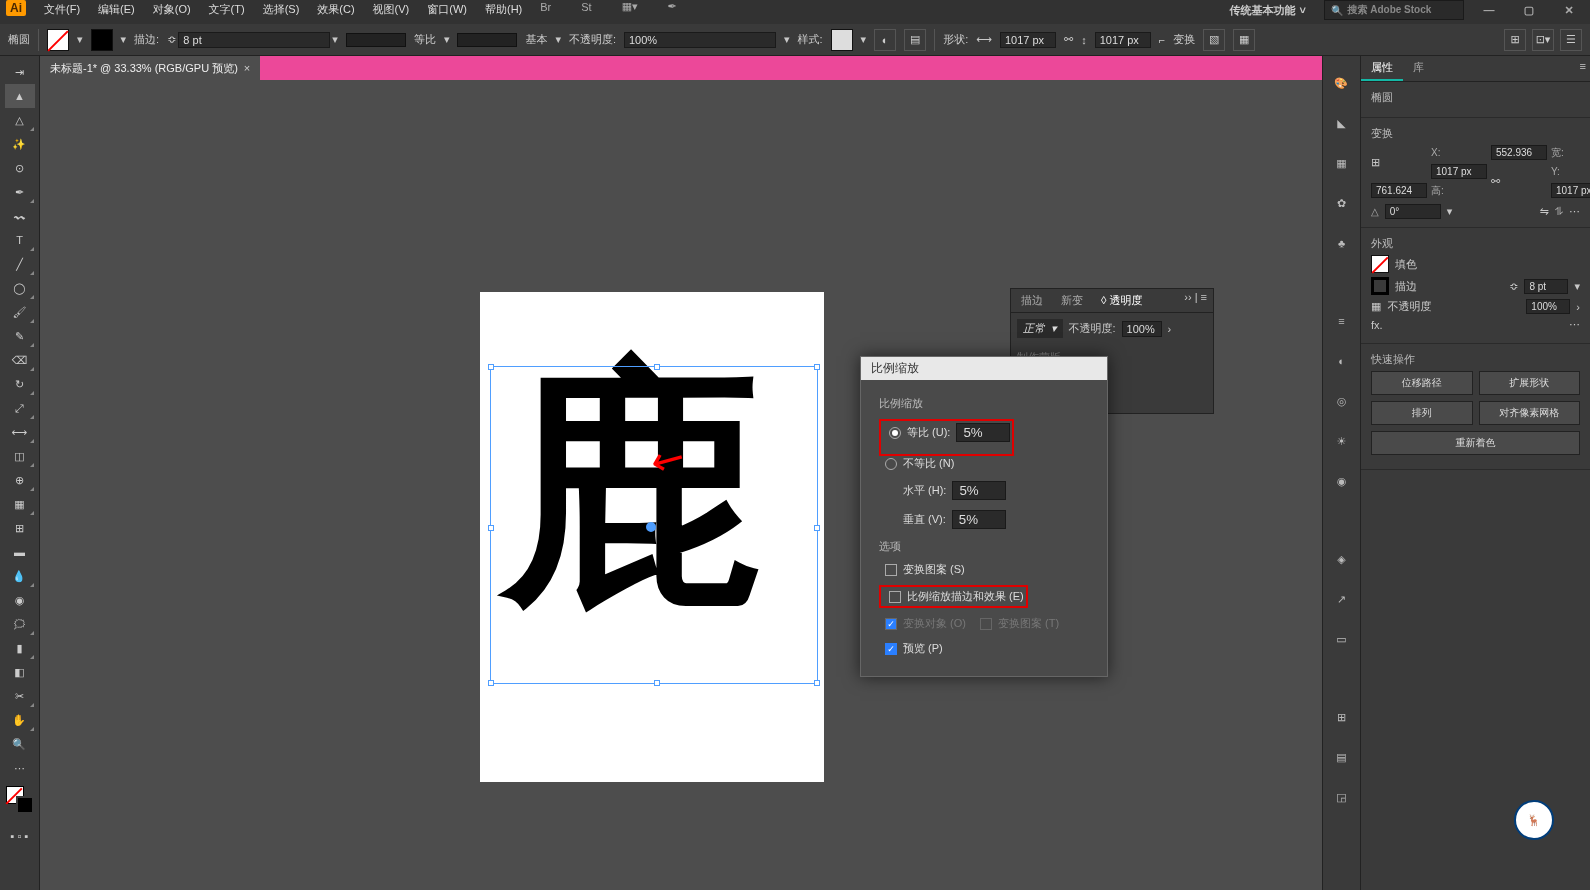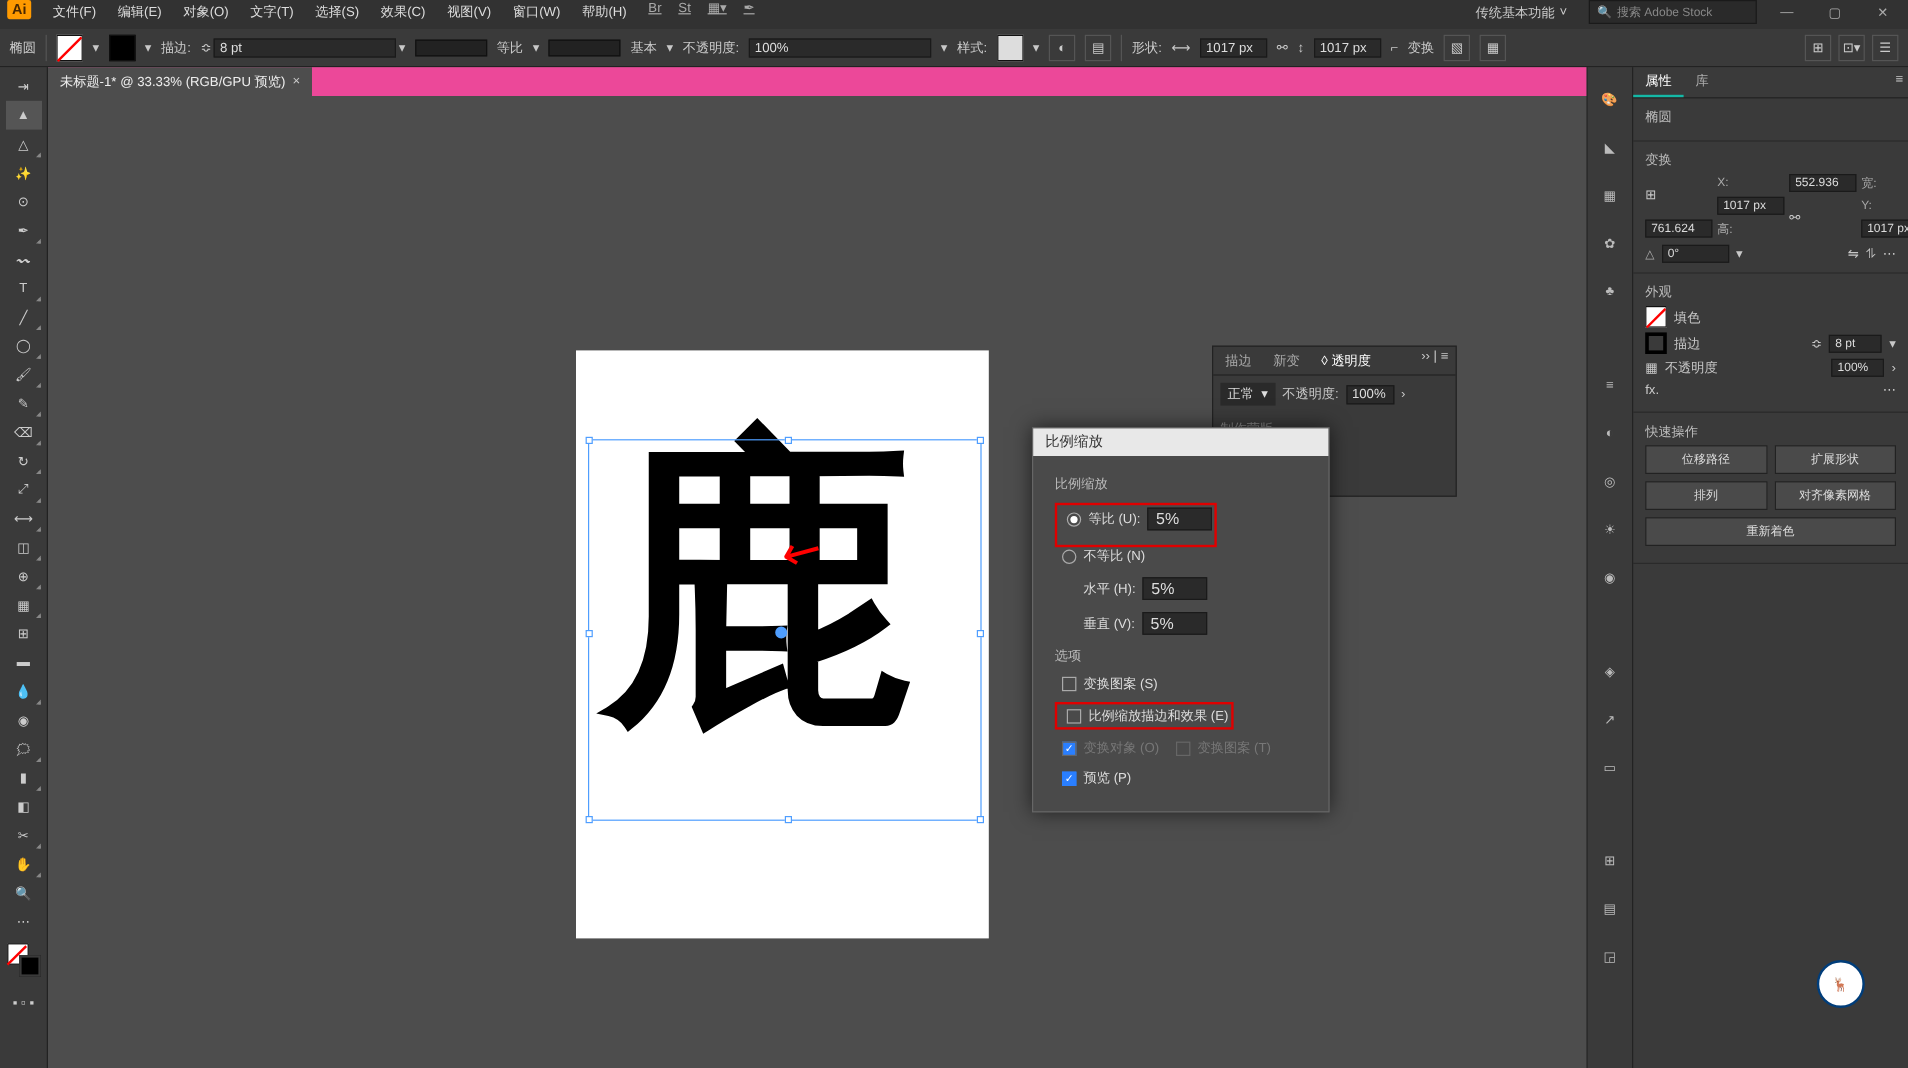--- a/index.html
+++ b/index.html
@@ -1,24 +1,24 @@
 <!DOCTYPE html>
 <html><head>
 <meta charset="utf-8">
 <style>
 * { margin: 0; padding: 0; box-sizing: border-box; font-family: "Microsoft YaHei", sans-serif; }
 body { background: #323232; color: #c8c8c8; font-size: 11px; overflow: hidden; width: 1590px; height: 890px; }
 .menubar { background: #323232; height: 24px; display: flex; align-items: flex-start; padding: 0 6px; gap: 2px; }
 .ai-logo { background: #ff9a00; color: #4a2800; font-weight: bold; padding: 1px 4px; font-size: 12px; border-radius: 2px; margin-right: 8px; }
 .menu-item { padding: 2px 8px; cursor: pointer; color: #ddd; }
-.menubar-right { margin-left: auto; display: flex; align-items: center; gap: 10px; }
+.menubar-right { margin-left: auto; display: flex; align-items: center; gap: 10px; font-weight: bold; }
 .win-btn { width: 30px; height: 20px; display: flex; align-items: center; justify-content: center; color: #aaa; cursor: pointer; }
 .searchbox { background: #2a2a2a; border: 1px solid #1a1a1a; padding: 2px 6px; width: 140px; color: #888; font-size: 10px; display: flex; align-items: center; gap: 4px; }
 .workspace-dd { padding: 2px 8px; color: #ccc; display: flex; align-items: center; gap: 4px; }
-.icon-strip { display: flex; align-items: center; gap: 14px; padding: 0 8px; color: #aaa; text-decoration: underline; }
+.icon-strip { display: flex; align-items: center; gap: 30px; padding: 0 8px; color: #aaa; }
 
 .control-bar { background: #3a3a3a; height: 32px; display: flex; align-items: center; padding: 0 8px; gap: 8px; border-bottom: 1px solid #222; }
 .cb-label { color: #ccc; font-size: 11px; }
 .cb-swatch { width: 22px; height: 22px; border: 1px solid #111; background: #fff; position: relative; }
 .cb-swatch.nofill::after { content: ""; position: absolute; width: 140%; height: 2px; background: #f00; top: 50%; left: -20%; transform: rotate(-45deg); }
 .cb-swatch.black { background: #000; }
 .cb-field { background: #2a2a2a; border: 1px solid #1a1a1a; padding: 1px 4px; color: #ddd; font-size: 11px; min-width: 40px; }
 .cb-sep { width: 1px; height: 22px; background: #555; }
 .cb-dd { display: flex; align-items: center; gap: 2px; }
 .cb-button { width: 22px; height: 22px; border: 1px solid #555; display: flex; align-items: center; justify-content: center; color: #ccc; }
@@ -62,21 +62,21 @@
 .ap-sw.nofill { background: #fff; position: relative; }
 .ap-sw.nofill::after { content: ""; position: absolute; width: 140%; height: 2px; background: #f00; top: 50%; left: -20%; transform: rotate(-45deg); }
 .ap-sw.stroke { background: #3a3a3a; border: 3px solid #000; }
 .quick-btn { background: #4a4a4a; border: 1px solid #222; padding: 4px 8px; color: #ddd; font-size: 10px; flex: 1; text-align: center; cursor: pointer; }
 .quick-row { display: flex; gap: 6px; margin-bottom: 6px; }
 
 .panel-float { position: absolute; background: #3a3a3a; border: 1px solid #222; }
 .panel-float-header { display: flex; padding: 2px 6px; gap: 10px; border-bottom: 1px solid #222; }
 .panel-float-tab { color: #aaa; padding: 2px 4px; cursor: pointer; }
 .panel-float-tab.active { color: #fff; }
-.panel-dd { background: #2a2a2a; padding: 2px 6px; color: #ddd; display: flex; align-items: center; gap: 6px; }
+.panel-dd { background: #2a2a2a; padding: 2px 6px; color: #ddd; display: flex; align-items: center; gap: 6px; font-style: italic; }
 
 .dialog { position: absolute; left: 820px; top: 300px; width: 248px; background: #4a4a4a; border: 1px solid #666; color: #ddd; box-shadow: 0 0 16px rgba(0,0,0,0.6); }
 .dialog-title { background: #e8e8e8; color: #333; padding: 3px 10px; font-size: 12px; }
 .dialog-body { padding: 12px 18px; }
 .dialog-section-label { color: #bbb; margin: 4px 0 8px; font-size: 11px; }
 .radio-row { display: flex; align-items: center; gap: 6px; margin-bottom: 10px; padding-left: 6px; }
 .radio { width: 12px; height: 12px; border-radius: 50%; border: 1px solid #aaa; display: flex; align-items: center; justify-content: center; }
 .radio.checked::after { content: ""; width: 6px; height: 6px; background: #fff; border-radius: 50%; }
 .dlg-field { background: #2a2a2a; border: 1px solid #1a1a1a; padding: 1px 6px; color: #ddd; width: 54px; }
 .checkbox-row { display: flex; align-items: center; gap: 6px; margin-bottom: 8px; padding-left: 6px; }

